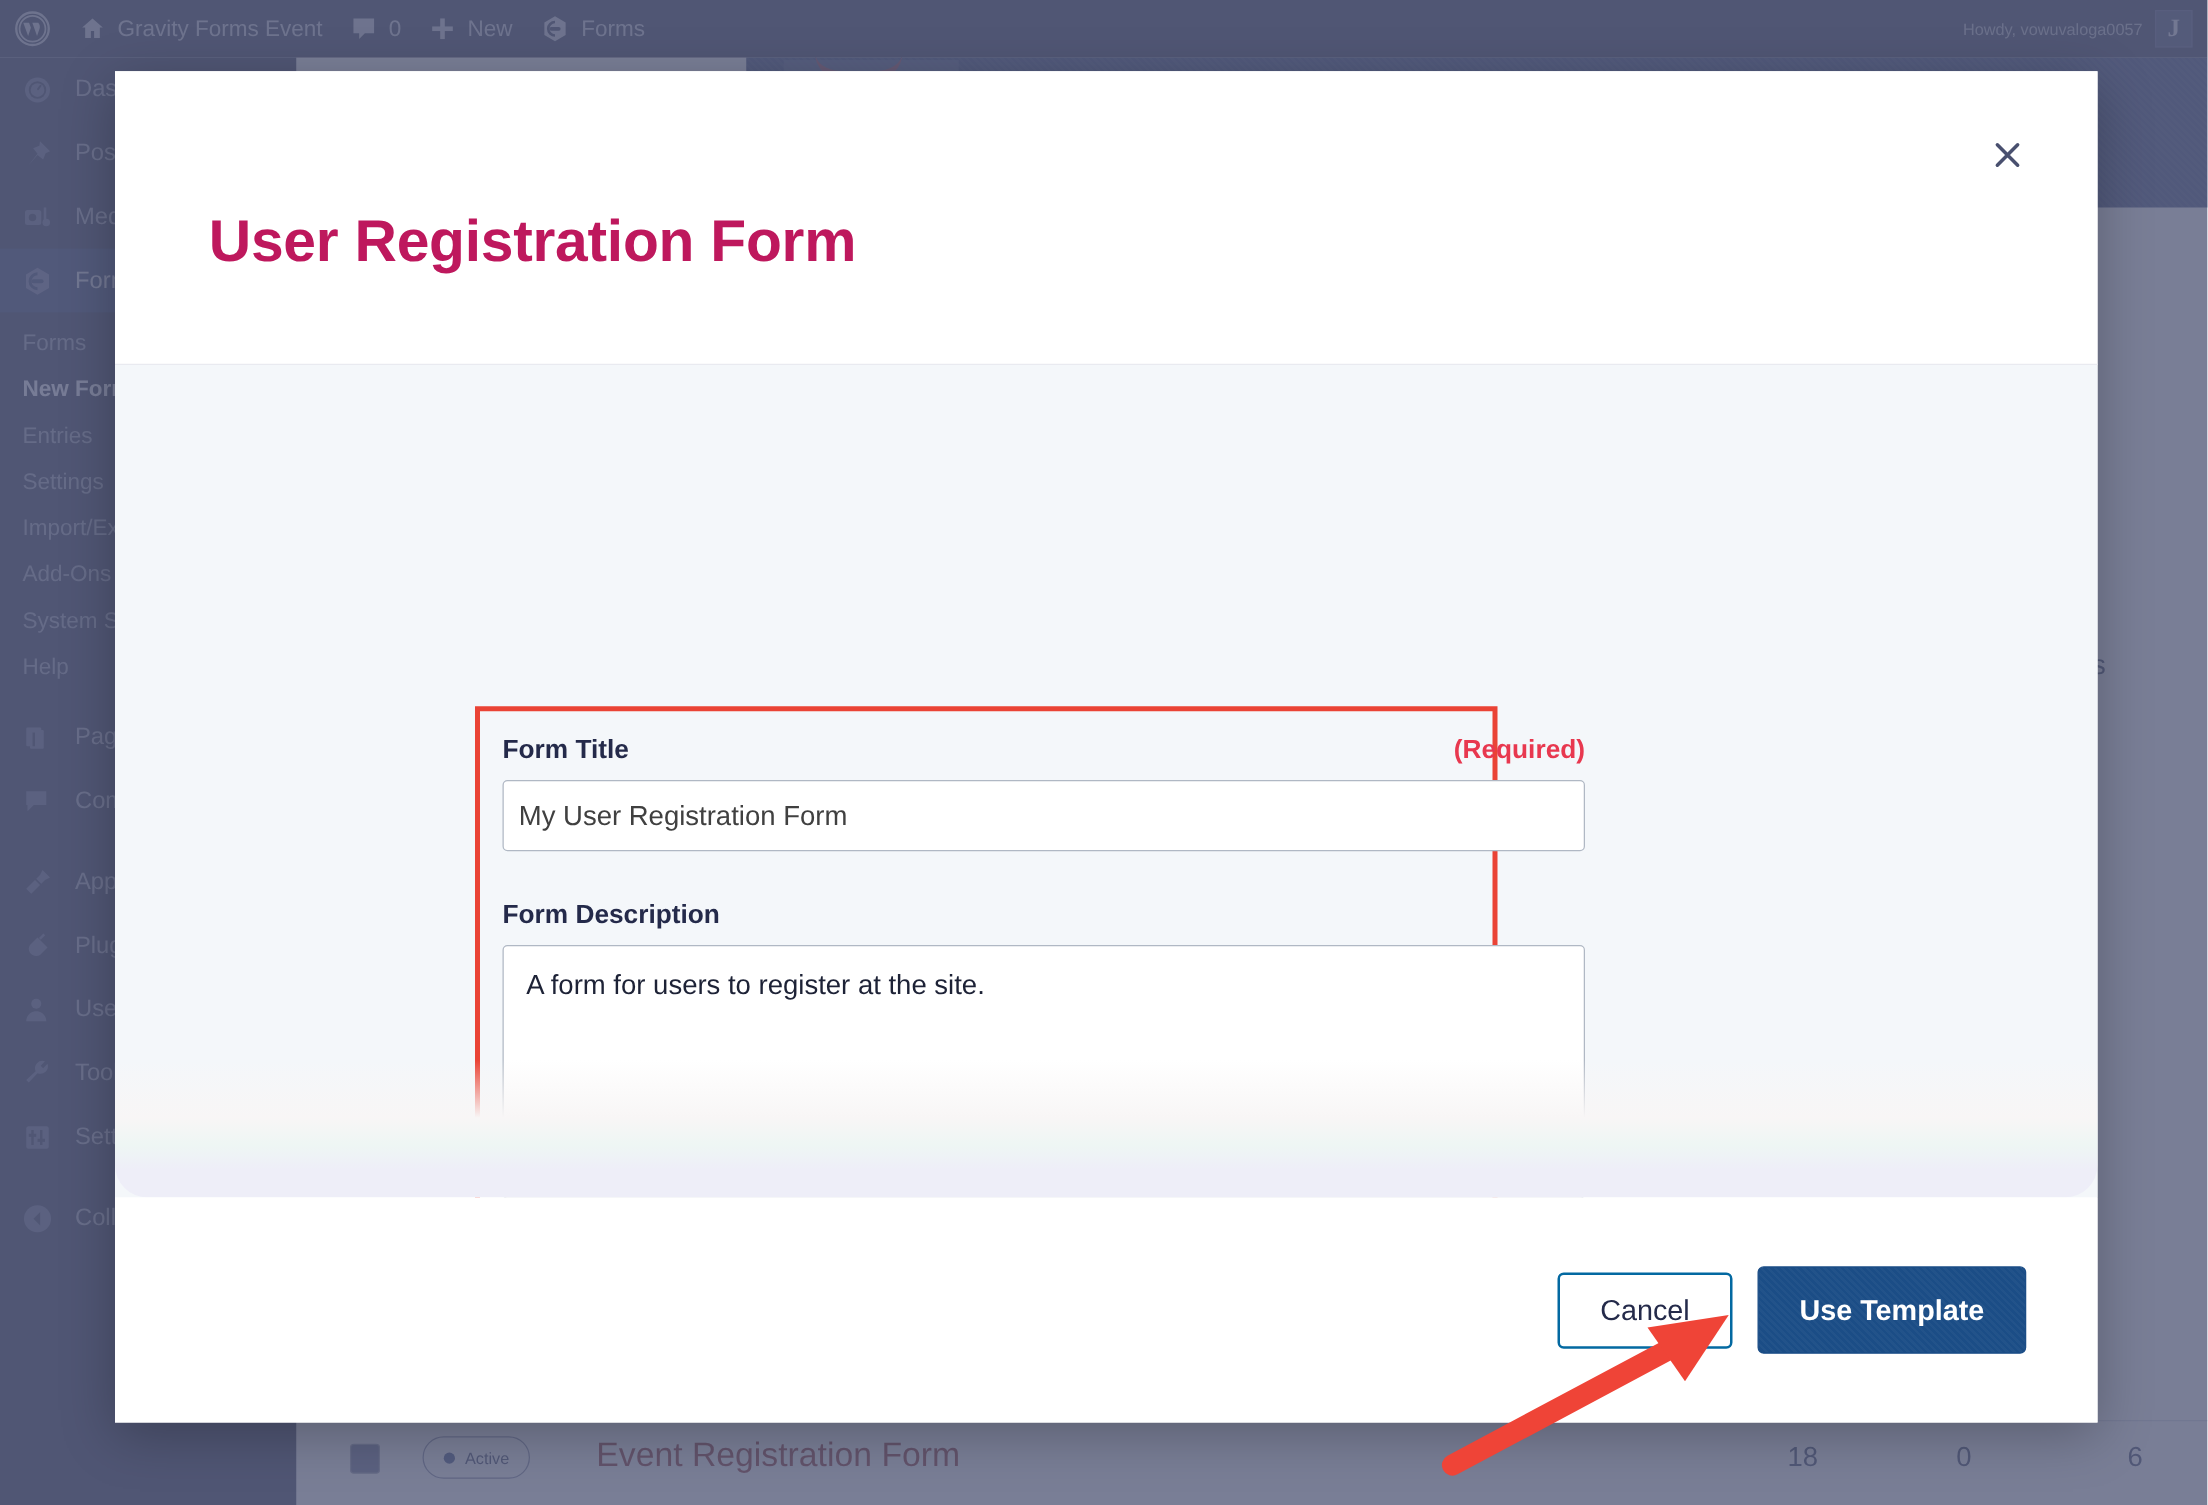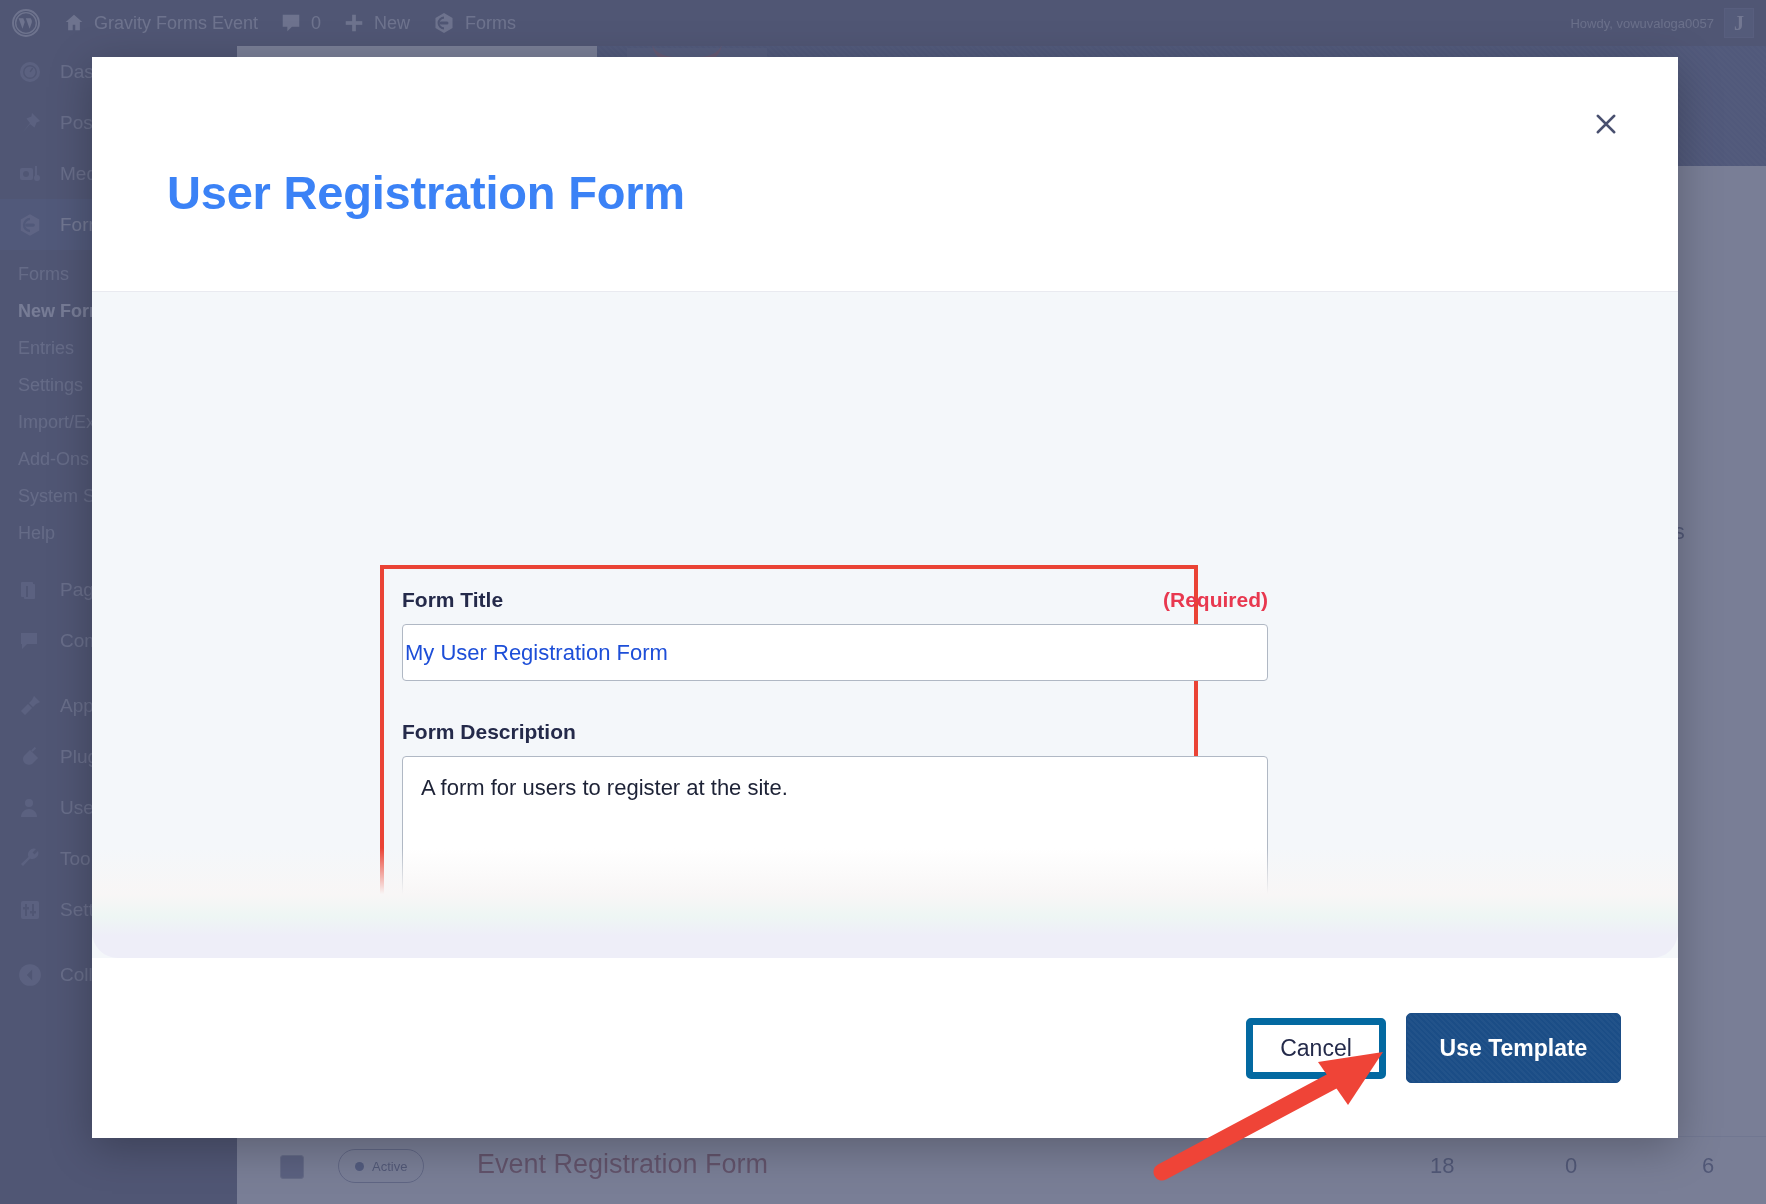--- a/index.html
+++ b/index.html
@@ -114,21 +114,21 @@
     background: #ffffff; z-index: 20;
     box-shadow: 0 10px 40px rgba(0,0,0,0.25);
     display: flex; flex-direction: column;
   }
   .modal-header {
     position: relative; height: 235px; flex: 0 0 235px;
     border-bottom: 1px solid #e9eaf0; background: #fff;
   }
   .modal-title {
     position: absolute; left: 75px; top: 108px;
-    font-size: 47px; font-weight: bold; color: #3b82f6;
+    font-size: 47px; font-weight: bold; color: #be185d;
     letter-spacing: -0.2px;
   }
   .modal-close {
     position: absolute; right: 50px; top: 45px;
     width: 44px; height: 44px; display: flex; align-items: center;
     justify-content: center; color: #4a5170; font-size: 30px; cursor: pointer;
     background: none; border: none; line-height: 1;
   }
 
   .modal-body {
@@ -156,42 +156,42 @@
   .field-group { position: absolute; }
   .field-label {
     font-size: 21px; color: #242a4a; font-weight: bold;
     margin-bottom: 12px; display: flex; align-items: baseline; gap: 9px; justify-content: space-between;
   }
   .req { color: #e8384f; font-weight: bold; font-size: 21px; }
 
   .text-input {
     width: 866px; height: 57px;
     border: 1px solid #b0b8c4; border-radius: 4px; background: #fff;
-    font-size: 22px; color: #1d4ed8; padding: 0 2px;
+    font-size: 22px; color: #404040; padding: 0 12px;
     font-family: "Liberation Sans", sans-serif;
   }
   .text-area {
     width: 866px; height: 203px;
     border: 1px solid #b0b8c4; border-radius: 4px; background: #fff;
     font-size: 22px; color: #1d2236; padding: 16px 18px;
     resize: none; font-family: "Liberation Sans", sans-serif; line-height: 1.4;
   }
 
   .modal-footer {
     position: relative; flex: 0 0 180px; height: 180px;
     background: #fff; display: flex; align-items: center;
     justify-content: flex-end; padding-right: 57px; gap: 20px;
   }
   .btn {
     font-family: "Liberation Sans", sans-serif;
     font-size: 23px; border-radius: 5px; cursor: pointer;
     display: flex; align-items: center; justify-content: center;
   }
   .btn-cancel {
-    background: #fff; border: 7px solid #0369a1; color: #242a4a;
+    background: #fff; border: 2px solid #0369a1; color: #242a4a;
     width: 140px; height: 61px; font-weight: normal;
   }
   .btn-primary {
     background: #1b4d86; border: 1px solid #1b4d86; color: #fff;
     width: 215px; height: 70px; font-weight: bold;
     background-image: repeating-linear-gradient(45deg, rgba(255,255,255,.03) 0 2px, transparent 2px 4px);
   }
 
   
   .arrow { position: absolute; left: 1140px; top: 1010px; width: 340px; height: 190px; z-index: 40; pointer-events: none; }

